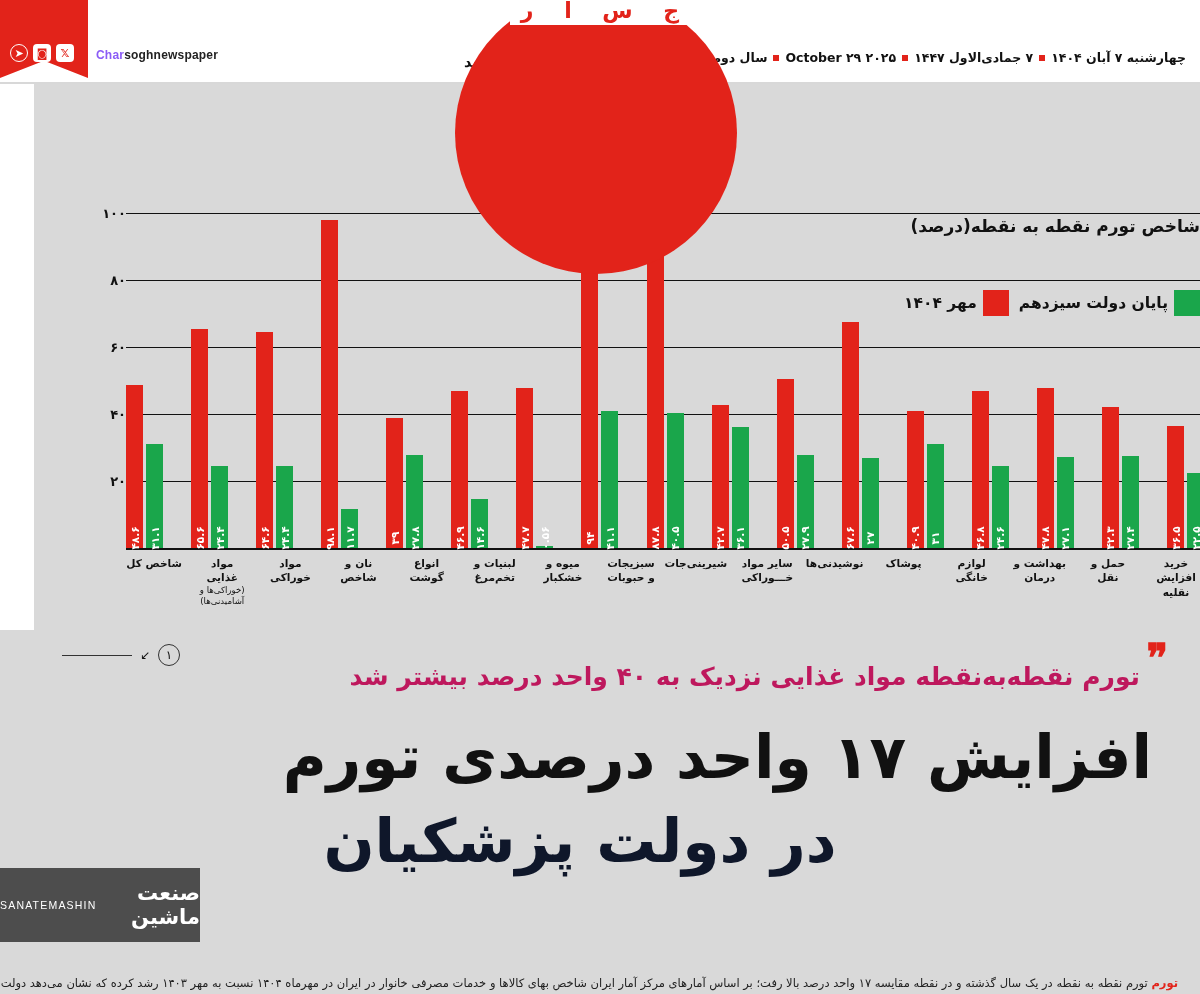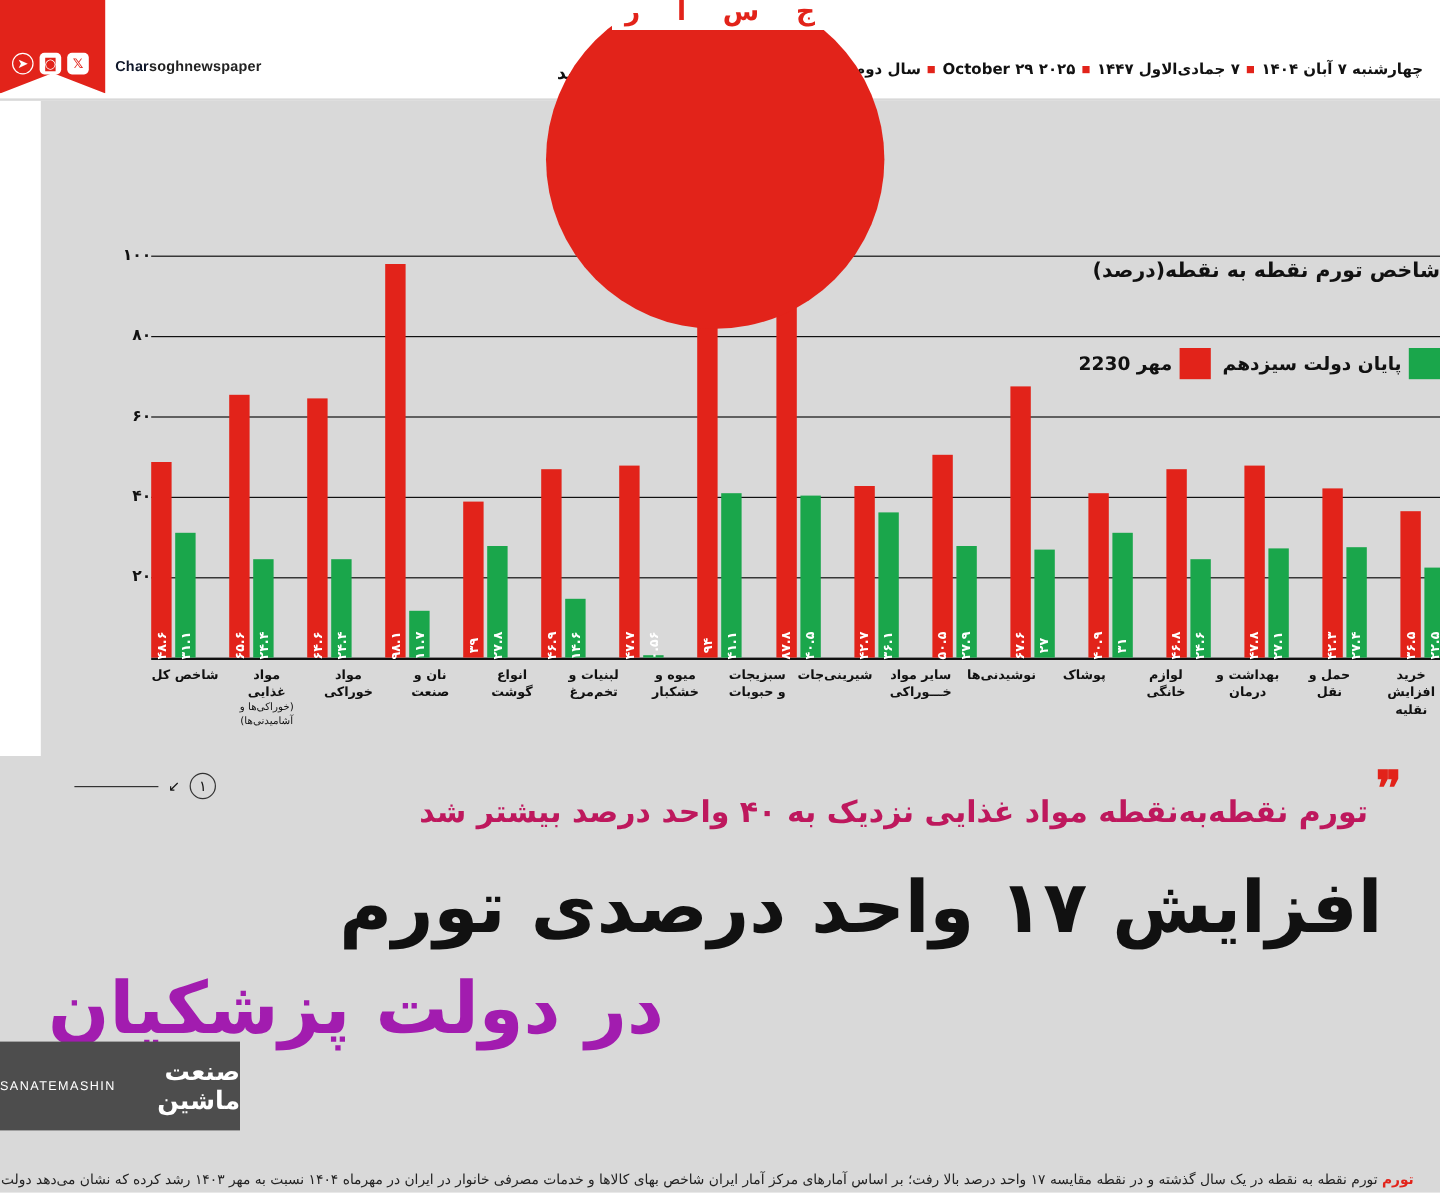--- a/index.html
+++ b/index.html
@@ -28,21 +28,21 @@
     width: 18px; height: 18px; border-radius: 4px; background: #fff;
     display: flex; align-items: center; justify-content: center;
     color: #e2231a; font-size: 11px; font-weight: bold; line-height: 1;
   }
   .sic.tg { background: #e2231a; color: #fff; border: 1px solid #fff; border-radius: 50%; }
   .brand-latin {
     position: absolute; top: 48px; left: 96px;
     font-size: 12px; color: #222; font-weight: bold; letter-spacing: .2px;
     font-family: "Liberation Sans", sans-serif;
   }
-  .brand-latin .b { color: #0f172a; }
+  .brand-latin .b { color: #8b5cf6; }
 
   .top-meta {
     position: absolute; top: 50px; right: 14px;
     display: flex; flex-direction: row; align-items: center; gap: 6px;
     font-size: 12.5px; color: #111; direction: rtl; font-weight: bold;
   }
   .top-meta .sq { width: 6px; height: 6px; background: #e2231a; display: inline-block; }
   .top-meta span.t { white-space: nowrap; }
 
   
@@ -155,22 +155,22 @@
   .kicker {
     position: absolute; top: 32px; right: 0; width: 1160px; text-align: right;
     font-size: 25px; font-weight: bold; color: #be185d; direction: rtl; padding-right: 60px;
   }
   .head1 {
     position: absolute; top: 92px; right: 0; width: 1160px; text-align: right;
     font-size: 60px; font-weight: bold; color: #111; direction: rtl; padding-right: 48px;
     line-height: 1.18; letter-spacing: -1px;
   }
   .head2 {
-    position: absolute; top: 176px; right: 0; width: 1160px; text-align: left;
-    font-size: 60px; font-weight: bold; color: #a21caf; direction: rtl; padding-right: 80px;
+    position: absolute; top: 176px; right: 0; width: 1160px; text-align: center;
+    font-size: 60px; font-weight: bold; color: #0f172a; direction: rtl; padding-right: 80px;
     line-height: 1.18; letter-spacing: -1px;
   }
   .sponsor {
     position: absolute; top: 238px; left: 0px; width: 200px; height: 74px;
     background: #4d4d4d; color: #fff; display: flex; flex-direction: row;
     align-items: center; justify-content: center; gap: 4px;
   }
   .sponsor .fa { font-size: 21px; font-weight: bold; direction: rtl; }
   .sponsor .en { font-size: 10.5px; letter-spacing: 1.2px; font-family: "Liberation Sans", sans-serif; }
 
@@ -225,21 +225,21 @@
   <div class="chart-panel">
     <div class="chart-title">شاخص تورم نقطه به نقطه(درصد)</div>
 
     <div class="legend">
       <div class="item">
         <span class="sw green"></span>
         <span class="lb">پایان دولت سیزدهم</span>
       </div>
       <div class="item">
         <span class="sw red"></span>
-        <span class="lb">مهر 2230</span>
+        <span class="lb">مهر ۱۴۰۴</span>
       </div>
     </div>
 
     <div class="plot">
       <div class="axis-labels" id="yaxis">
           <div class="ylab" style="top: 301.091px;">۲۰</div>
           <div class="ylab" style="top: 234.182px;">۴۰</div>
           <div class="ylab" style="top: 167.273px;">۶۰</div>
           <div class="ylab" style="top: 100.364px;">۸۰</div>
           <div class="ylab" style="top: 33.4545px;">۱۰۰</div>
@@ -387,21 +387,21 @@
             </div>
             <div class="bar green" style="height: 75.2727px;">
               <span class="vlabel">۲۲.۵</span>
             </div>
           </div>
         </div>
       <div class="cats" id="cats">
           <div class="cat">شاخص کل</div>
           <div class="cat">مواد غذایی<span class="sub">(خوراکی‌ها و آشامیدنی‌ها)</span></div>
           <div class="cat">مواد خوراکی</div>
-          <div class="cat">نان و صنعت</div>
+          <div class="cat">نان و شاخص</div>
           <div class="cat">انواع گوشت</div>
           <div class="cat">لبنیات و تخم‌مرغ</div>
           <div class="cat">میوه و خشکبار</div>
           <div class="cat">سبزیجات و حبوبات</div>
           <div class="cat">شیرینی‌جات</div>
           <div class="cat">سایر مواد خـــوراکی</div>
           <div class="cat">نوشیدنی‌ها</div>
           <div class="cat">پوشاک</div>
           <div class="cat">لوازم خانگی</div>
           <div class="cat">بهداشت و درمان</div>

